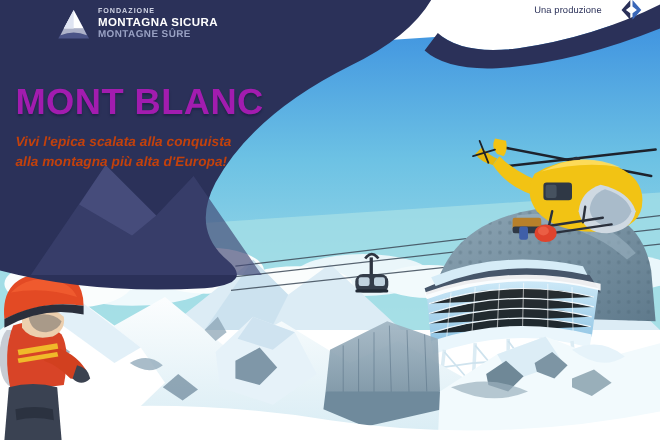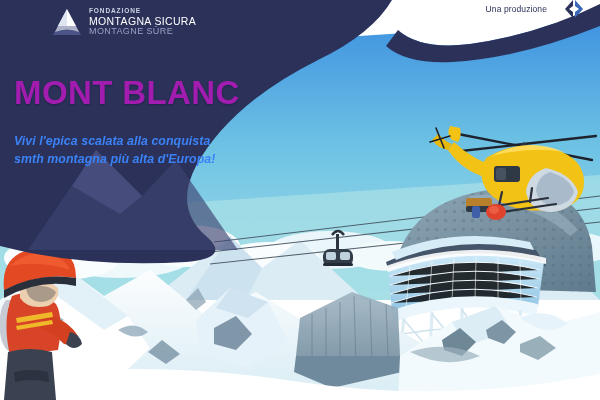--- a/index.html
+++ b/index.html
@@ -29,25 +29,25 @@
     margin-left:52px; margin-top:-2px;
   }
   .brand-mark{ width:30px; height:28px; flex:none; }
   .brand-text{ line-height:1; }
   .brand-l1{
     font-size:6.5px; letter-spacing:.9px; color:#cfd3e4;
     font-weight:600; display:block; margin-bottom:1.5px;
   }
   .brand-l2{
     font-size:10.5px; letter-spacing:.35px; color:#ffffff;
-    font-weight:400; display:block; margin-bottom:1px;
+    font-weight:700; display:block; margin-bottom:1px;
   }
   .brand-l3{
     font-size:9px; letter-spacing:.4px; color:#9aa2c4;
-    font-weight:400; display:block;
+    font-weight:700; display:block;
   }
   .producer{
     position:absolute; right:16px; top:0;
     display:flex; align-items:center; gap:17px;
   }
   .producer-label{
     font-size:8.5px; color:#2b3159; font-weight:500;
     letter-spacing:.1px; white-space:nowrap;
   }
   .smth-mark{ width:20px; height:18px; flex:none; }
@@ -64,22 +64,22 @@
   
   .headline{
     position:absolute; left:14px; top:74px; z-index:35; width:300px;
   }
   .title{
     color:#a21caf; font-weight:700; font-size:33px; line-height:1.13;
     letter-spacing:.4px; text-shadow:0 1px 2px rgba(10,14,40,.35);
   }
   .title .l2{ display:block; }
   .subtitle{
-    margin-top:22px;
-    color:#3b82f6; font-style:italic; font-weight:700;
+    margin-top:10px;
+    color:#c2410c; font-style:italic; font-weight:700;
     font-size:12.4px; line-height:1.42; letter-spacing:.05px;
     max-width:258px;
   }
   .subtitle .s2{ display:block; }
 </style>
 </head>
 <body>
 
 <div class="banner">
 
@@ -379,17 +379,17 @@
       </span>
     </div>
   </div>
 
   <div class="headline">
     <div class="title">
       <span class="l1">MONT BLANC</span>
     </div>
     <div class="subtitle">
       <span class="s1">Vivi l'epica scalata alla conquista</span>
-      <span class="s2">smth montagna più alta d'Europa!</span>
+      <span class="s2">alla montagna più alta d'Europa!</span>
     </div>
   </div>
 
 </div>
 
 </body></html>

